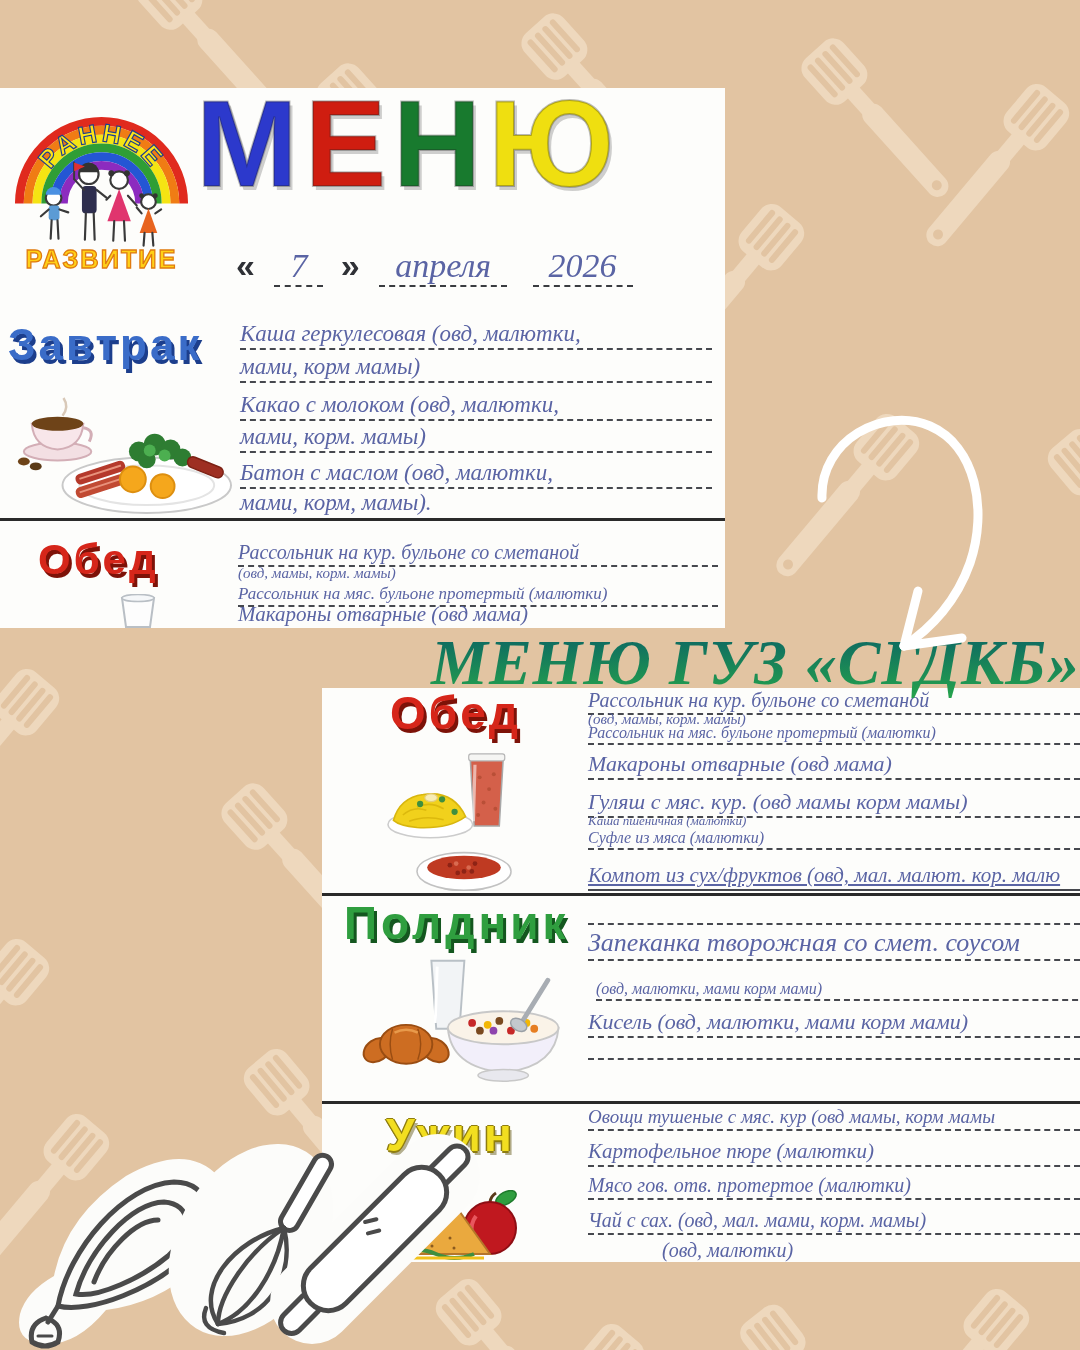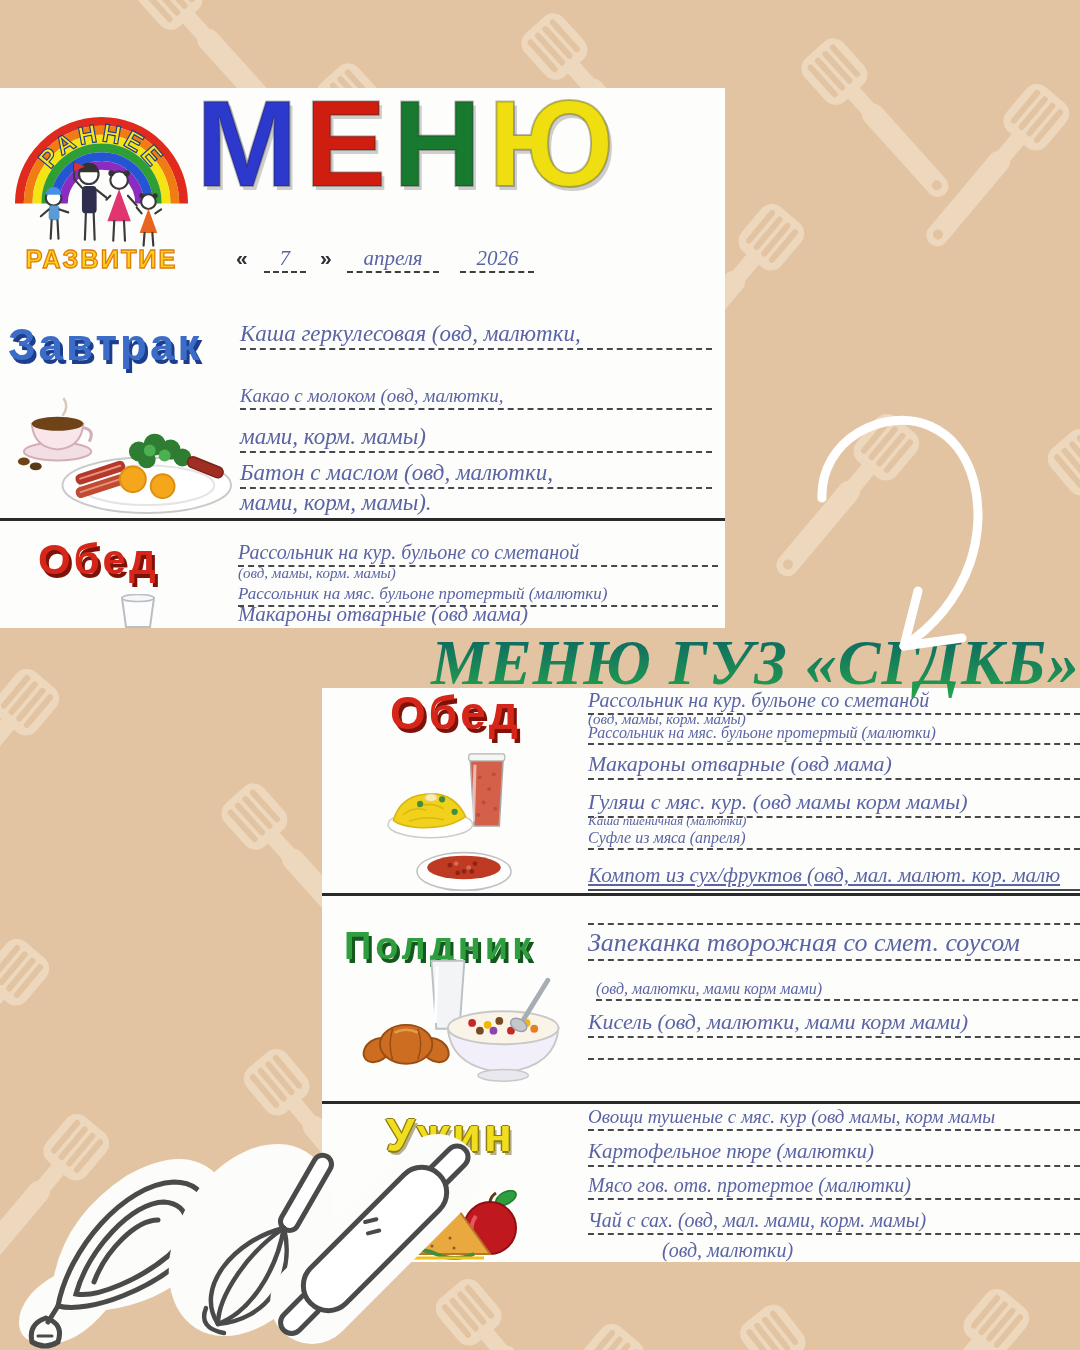--- a/index.html
+++ b/index.html
@@ -7,29 +7,29 @@
           font-family:"Liberation Sans",sans-serif;}
   .bg-pattern{position:absolute;left:0;top:0;}
   .bg-pattern .slots line{stroke:#e2c4a2;stroke-width:6;stroke-linecap:round;}
   .bg-pattern .hole{fill:#e2c4a2;}
   .photo{position:absolute;background:#fdfdfb;overflow:hidden;}
   #photo-top{left:0;top:88px;width:725px;height:540px;}
   #photo-bottom{left:322px;top:688px;width:758px;height:574px;}
   .menu-word{position:absolute;left:196px;top:-8px;display:flex;}
   .menu-letter{font-size:122px;font-weight:900;line-height:1.05;letter-spacing:7px;
                text-shadow:3px 4px 0 rgba(40,40,40,.22);-webkit-text-stroke:2px rgba(30,30,30,.30);}
-  .date-line{position:absolute;left:236px;top:158px;font-size:21px;white-space:nowrap;}
+  .date-line{position:absolute;left:236px;top:158px;font-size:34px;white-space:nowrap;}
   .date-line .q{color:#2f3136;font-weight:bold;letter-spacing:2px;}
   .date-line .seg{display:inline-block;border-bottom:2px dashed #3a3c40;color:#5a64a4;
                   font-family:"Liberation Serif",serif;font-style:italic;padding:0 16px;margin:0 8px;}
   .sec-label{position:absolute;font-weight:900;white-space:nowrap;}
   .lbl-breakfast{left:8px;top:232px;font-size:44px;letter-spacing:3px;text-shadow:3px 4px 0 #1c3e8c;}
   .lbl-lunch1{left:38px;top:448px;font-size:42px;letter-spacing:3px;text-shadow:3px 4px 0 #7d1208;}
   .lbl-lunch2{left:68px;top:-2px;font-size:46px;letter-spacing:3px;text-shadow:3px 4px 0 #7d1208;}
-  .lbl-snack{left:22px;top:208px;font-size:38px;letter-spacing:4px;text-shadow:3px 4px 0 #14571f;margin-top:29px;}
+  .lbl-snack{left:22px;top:208px;font-size:46px;letter-spacing:4px;text-shadow:3px 4px 0 #14571f;}
   .lbl-dinner{left:64px;top:420px;font-size:46px;letter-spacing:3px;
       text-shadow:-1.5px 0 0 #8f7d10,1.5px 0 0 #8f7d10,0 -1.5px 0 #8f7d10,0 1.5px 0 #8f7d10,3px 4px 0 rgba(90,80,10,.45);}
   .hw-line{position:absolute;display:flex;align-items:flex-end;border-bottom:2px dashed #46484e;
            font-family:"Liberation Serif",serif;font-style:italic;color:#5a64a4;
            white-space:nowrap;padding-bottom:1px;overflow:visible;}
   .noline{border-bottom:none;text-align:right;}
   .solidline{border-bottom-style:solid;text-decoration:underline;}
   .divider{position:absolute;left:0;right:0;height:3px;background:#2a2a2a;}
   .overlay-title{position:absolute;left:0;top:626px;width:100%;text-align:right;
       font-family:"Liberation Serif",serif;font-style:italic;font-weight:900;font-size:64px;letter-spacing:1px;
@@ -161,21 +161,22 @@
         <line x1="70" y1="98" x2="114" y2="98" stroke="#e8927c" stroke-width="2"></line>
       </g>
       <circle cx="128" cy="92" r="13" fill="#f5a71c" stroke="#dd8f10" stroke-width="2"></circle>
       <circle cx="158" cy="99" r="12" fill="#f5a71c" stroke="#dd8f10" stroke-width="2"></circle>
       <g transform="rotate(22 200 80)">
         <rect x="182" y="74" width="38" height="11" rx="5.5" fill="#9e2f22" stroke="#7c2114" stroke-width="1.5"></rect>
       </g>
     </svg>
 
     <div class="hw-line" style="left:240px;top:227px;width:472px;height:32px;font-size:23px">Каша геркулесовая (овд, малютки,</div>
-    <div class="hw-line" style="left:240px;top:287px;width:472px;height:32px;font-size:19px">Какао с молоком (овд, малютки,</div>
+    <div class="hw-line" style="left:240px;top:260px;width:472px;height:32px;font-size:23px">мами, корм мамы)</div>
+    <div class="hw-line" style="left:240px;top:298px;width:472px;height:32px;font-size:23px">Какао с молоком (овд, малютки,</div>
     <div class="hw-line" style="left:240px;top:330px;width:472px;height:32px;font-size:23px">мами, корм. мамы)</div>
     <div class="hw-line" style="left:240px;top:366px;width:472px;height:32px;font-size:23px">Батон с маслом (овд, малютки,</div>
     <div class="hw-line noline" style="left:240px;top:398px;width:472px;height:30px;font-size:23px">мами, корм, мамы).</div>
 
     <div class="divider" style="top:430px;"></div>
 
     <div class="sec-label lbl-lunch1" style="color: rgb(214, 38, 26);">Обед</div>
 
     <svg class="food-img" style="left:116px;top:506px;" width="44" height="34" viewBox="0 0 44 34">
       <path d="M6,4 L38,4 L34,33 L10,33 Z" fill="#fdfdfd" stroke="#b9bfc5" stroke-width="2"></path>
@@ -224,21 +225,21 @@
       <circle cx="90" cy="150" r="3" fill="#d96a50"></circle>
         <circle cx="106" cy="155" r="3" fill="#d96a50"></circle>
     </svg>
 
     <div class="hw-line" style="left:266px;top:0px;width:492px;height:24px;font-size:20px">Рассольник на кур. бульоне со сметаной</div>
     <div class="hw-line noline" style="left:266px;top:25px;width:492px;height:15px;font-size:15px">(овд, мамы, корм. мамы)</div>
     <div class="hw-line" style="left:266px;top:33px;width:492px;height:21px;font-size:16px">Рассольник на мяс. бульоне протертый (малютки)</div>
     <div class="hw-line" style="left:266px;top:61px;width:492px;height:28px;font-size:22px">Макароны отварные (овд мама)</div>
     <div class="hw-line" style="left:266px;top:98px;width:492px;height:29px;font-size:22px">Гуляш с мяс. кур. (овд мамы корм мамы)</div>
     <div class="hw-line noline" style="left:266px;top:127px;width:492px;height:14px;font-size:13px">Каша пшеничная (малютки)</div>
-    <div class="hw-line" style="left:266px;top:138px;width:492px;height:21px;font-size:16px">Суфле из мяса (апреля)</div>
+    <div class="hw-line" style="left:266px;top:138px;width:492px;height:21px;font-size:16px">Суфле из мяса (малютки)</div>
     <div class="hw-line solidline" style="left:266px;top:171px;width:492px;height:29px;font-size:21px">Компот из сух/фруктов (овд, мал. малют. кор. малю</div>
 
     <div class="divider" style="top:205px;"></div>
 
     <div class="sec-label lbl-snack" style="color: rgb(47, 158, 63);">Полдник</div>
 
     <svg class="food-img" style="left:33px;top:267px;" width="210" height="131" viewBox="0 0 215 135">
       <path d="M78,6 L112,6 L107,76 L83,76 Z" fill="#f2f4f6" stroke="#b9c0c6" stroke-width="2"></path>
       <path d="M84,12 L82,70" stroke="#fff" stroke-width="3"></path>
       <ellipse cx="22" cy="98" rx="15" ry="11" transform="rotate(-35 22 98)" fill="#cd6d22" stroke="#9a4d12" stroke-width="2"></ellipse>

